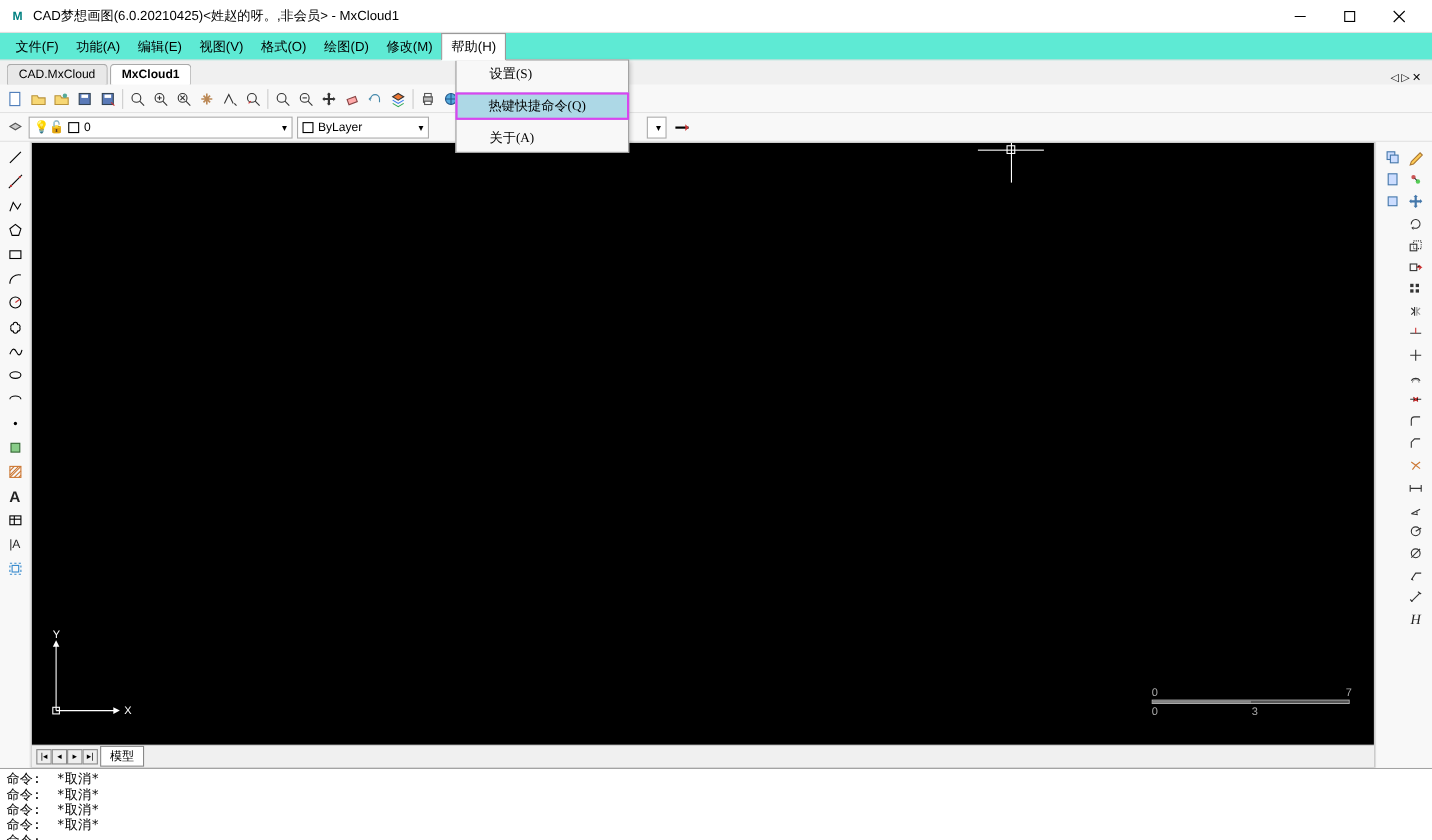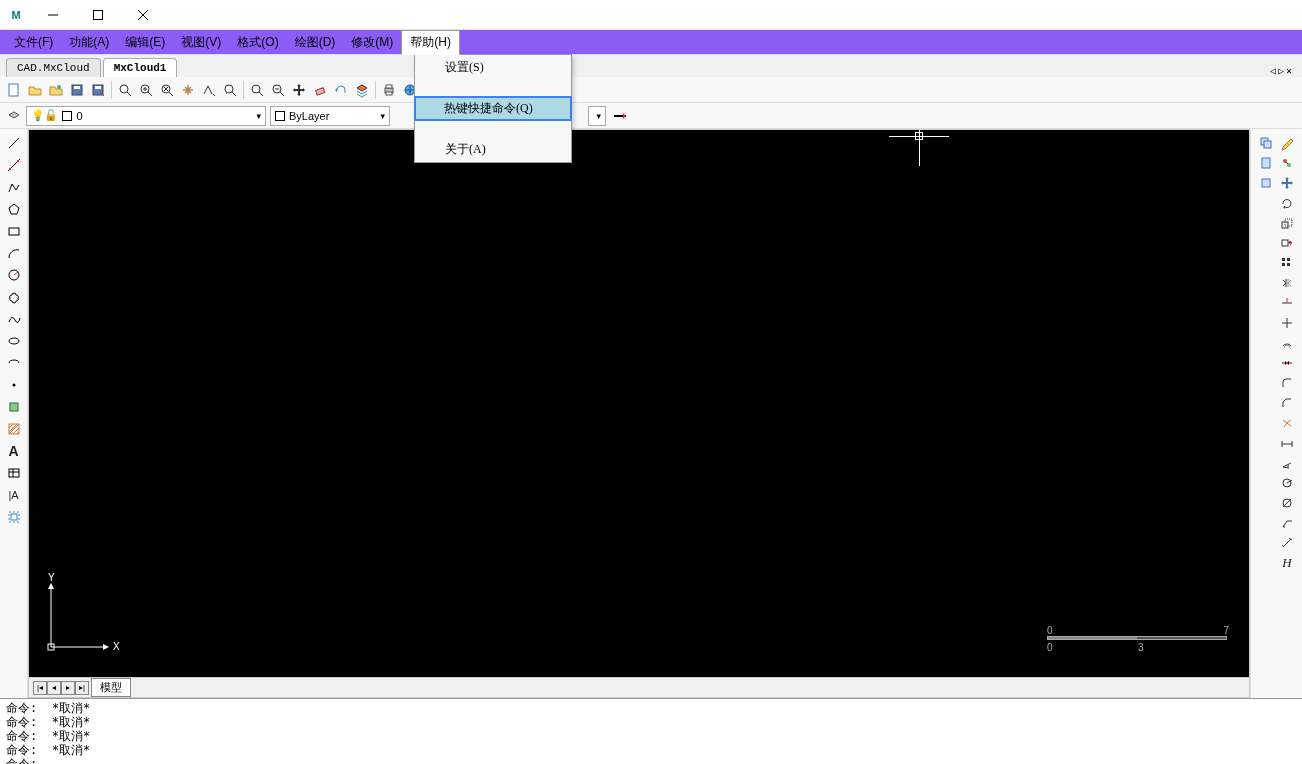--- a/index.html
+++ b/index.html
@@ -3,27 +3,27 @@
 <meta charset="utf-8">
 <style>
 * { box-sizing: border-box; margin: 0; padding: 0; }
 body { font-family: "Microsoft YaHei", "SimSun", Arial, sans-serif; font-size: 12px; background: #fff; color: #000; overflow: hidden; width: 1302px; height: 764px; }
 .titlebar { height: 30px; background: #fff; display: flex; align-items: center; padding: 0 8px; border-bottom: 1px solid #e0e0e0; }
 .titlebar .logo { width: 16px; height: 16px; margin-right: 6px; color: #008080; font-weight: bold; display: flex; align-items: center; justify-content: center; font-size: 11px; }
 .titlebar .title { flex: 1; font-size: 12px; }
 .titlebar .winbtns { display: flex; gap: 0; }
 .titlebar .winbtn { width: 45px; height: 28px; display: flex; align-items: center; justify-content: center; cursor: pointer; }
 .winbtn svg { width: 10px; height: 10px; }
-.menubar { height: 25px; background: #8b5cf6; display: flex; align-items: center; padding: 0 6px; border-bottom: 1px solid #ddd; }
+.menubar { height: 25px; background: #5eead4; display: flex; align-items: center; padding: 0 6px; border-bottom: 1px solid #ddd; }
 .menubar .mitem { padding: 3px 8px; cursor: pointer; }
 .menubar .mitem.open { background: #fff; border: 1px solid #999; border-bottom: 1px solid #fff; position: relative; z-index: 11; }
 .menu-dropdown { position: absolute; top: 54px; left: 414px; width: 158px; background: #f8f8f8; border: 1px solid #999; box-shadow: 2px 2px 4px rgba(0,0,0,0.2); z-index: 10; }
 .menu-dropdown .mditem { padding: 4px 30px 4px 30px; cursor: pointer; position: relative; font-family: Liberation Serif, serif; }
-.menu-dropdown .mditem.highlighted { background: #add8e6; border: 2px solid #3b82f6; margin: 16px -1px; padding: 2px 28px 2px 28px; }
-.tabstrip { height: 22px; background: #f0f0f0; display: flex; align-items: flex-end; padding: 0 6px; position: relative; font-family: Liberation Mono, monospace; }
+.menu-dropdown .mditem.highlighted { background: #add8e6; border: 2px solid #d946ef; margin: 4px -1px; padding: 2px 28px 2px 28px; }
+.tabstrip { height: 22px; background: #f0f0f0; display: flex; align-items: flex-end; padding: 0 6px; position: relative; }
 .tabstrip .tab { padding: 3px 10px; background: #e8e8e8; border: 1px solid #aaa; border-bottom: none; margin-right: 2px; cursor: pointer; border-radius: 4px 4px 0 0; font-size: 11px; }
 .tabstrip .tab.active { background: #fff; font-weight: bold; }
 .tabstrip .tabright { margin-left: auto; display: flex; align-items:center; gap:2px; padding-right:4px;}
 .tabstrip .tabright span { cursor:pointer; font-size:10px;}
 .toolbar { height: 26px; background: #f8f8f8; border-bottom: 1px solid #ddd; display: flex; align-items: center; padding: 0 4px; gap: 1px; }
 .toolbar .tbtn { width: 20px; height: 20px; display: flex; align-items: center; justify-content: center; cursor: pointer; border: 1px solid transparent; }
 .toolbar .sep { width: 1px; height: 18px; background: #ccc; margin: 0 2px; }
 .propsbar { height: 26px; background: #f8f8f8; border-bottom: 1px solid #ddd; display: flex; align-items: center; padding: 0 4px; gap: 4px; }
 .propsbar .layergroup { display:flex; align-items:center; gap:2px;}
 .propsbar select, .propsbar .combo { height: 20px; border: 1px solid #aaa; font-size: 11px; padding: 0 4px; background:#fff; }
@@ -51,20 +51,21 @@
 .modeltabs .mtab { padding: 1px 8px; background: #fff; border: 1px solid #888; font-size: 11px; cursor:pointer;}
 .cmdarea { height: 72px; background: #fff; border-top: 1px solid #999; padding: 2px 6px; font-family: "SimSun", monospace; font-size: 12px; overflow: hidden; line-height: 14px; }
 .cmdarea .row{white-space:pre;}
 svg { overflow: visible; }
 </style>
 </head>
 <body>
 
 <div class="titlebar">
   <span class="logo">M</span>
+  <span class="title">CAD梦想画图(6.0.20210425)&lt;姓赵的呀。,非会员&gt; - MxCloud1</span>
   <div class="winbtns">
     <div class="winbtn">
         <svg viewBox="0 0 10 10">
           <line x1="0" y1="5" x2="10" y2="5" stroke="#000"></line>
         </svg>
       </div>
     <div class="winbtn">
         <svg viewBox="0 0 10 10">
           <rect x="0.5" y="0.5" width="9" height="9" fill="none" stroke="#000"></rect>
         </svg>

